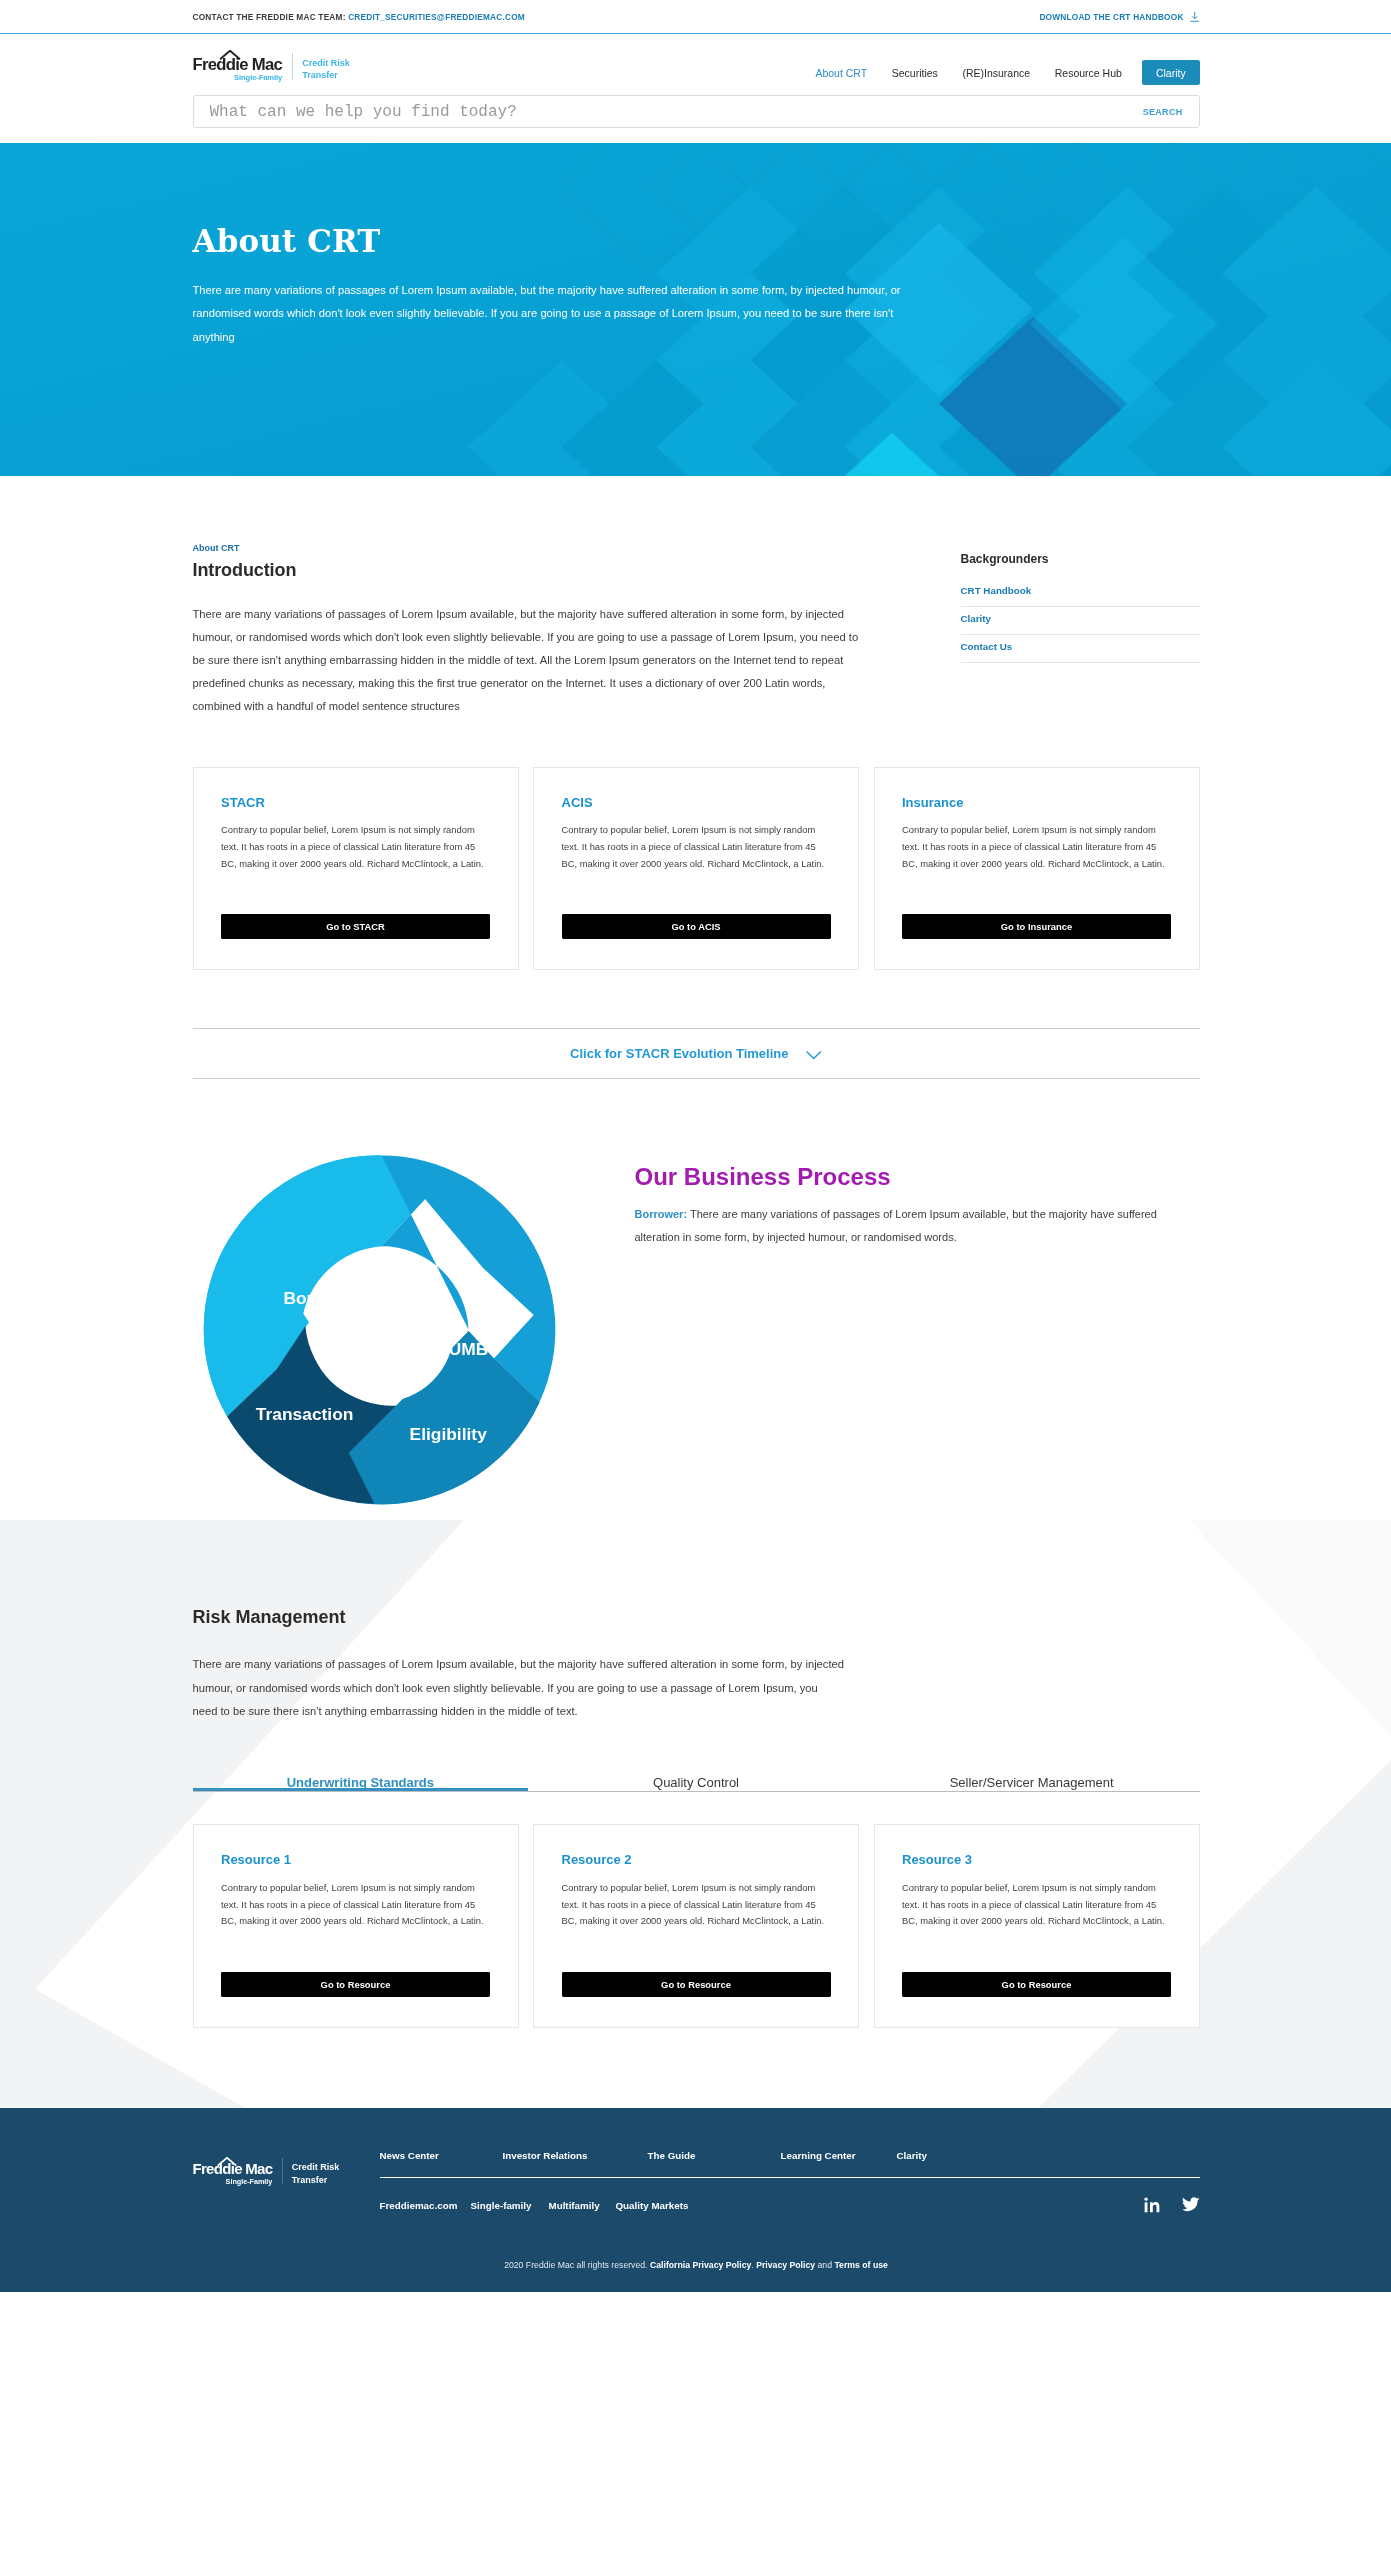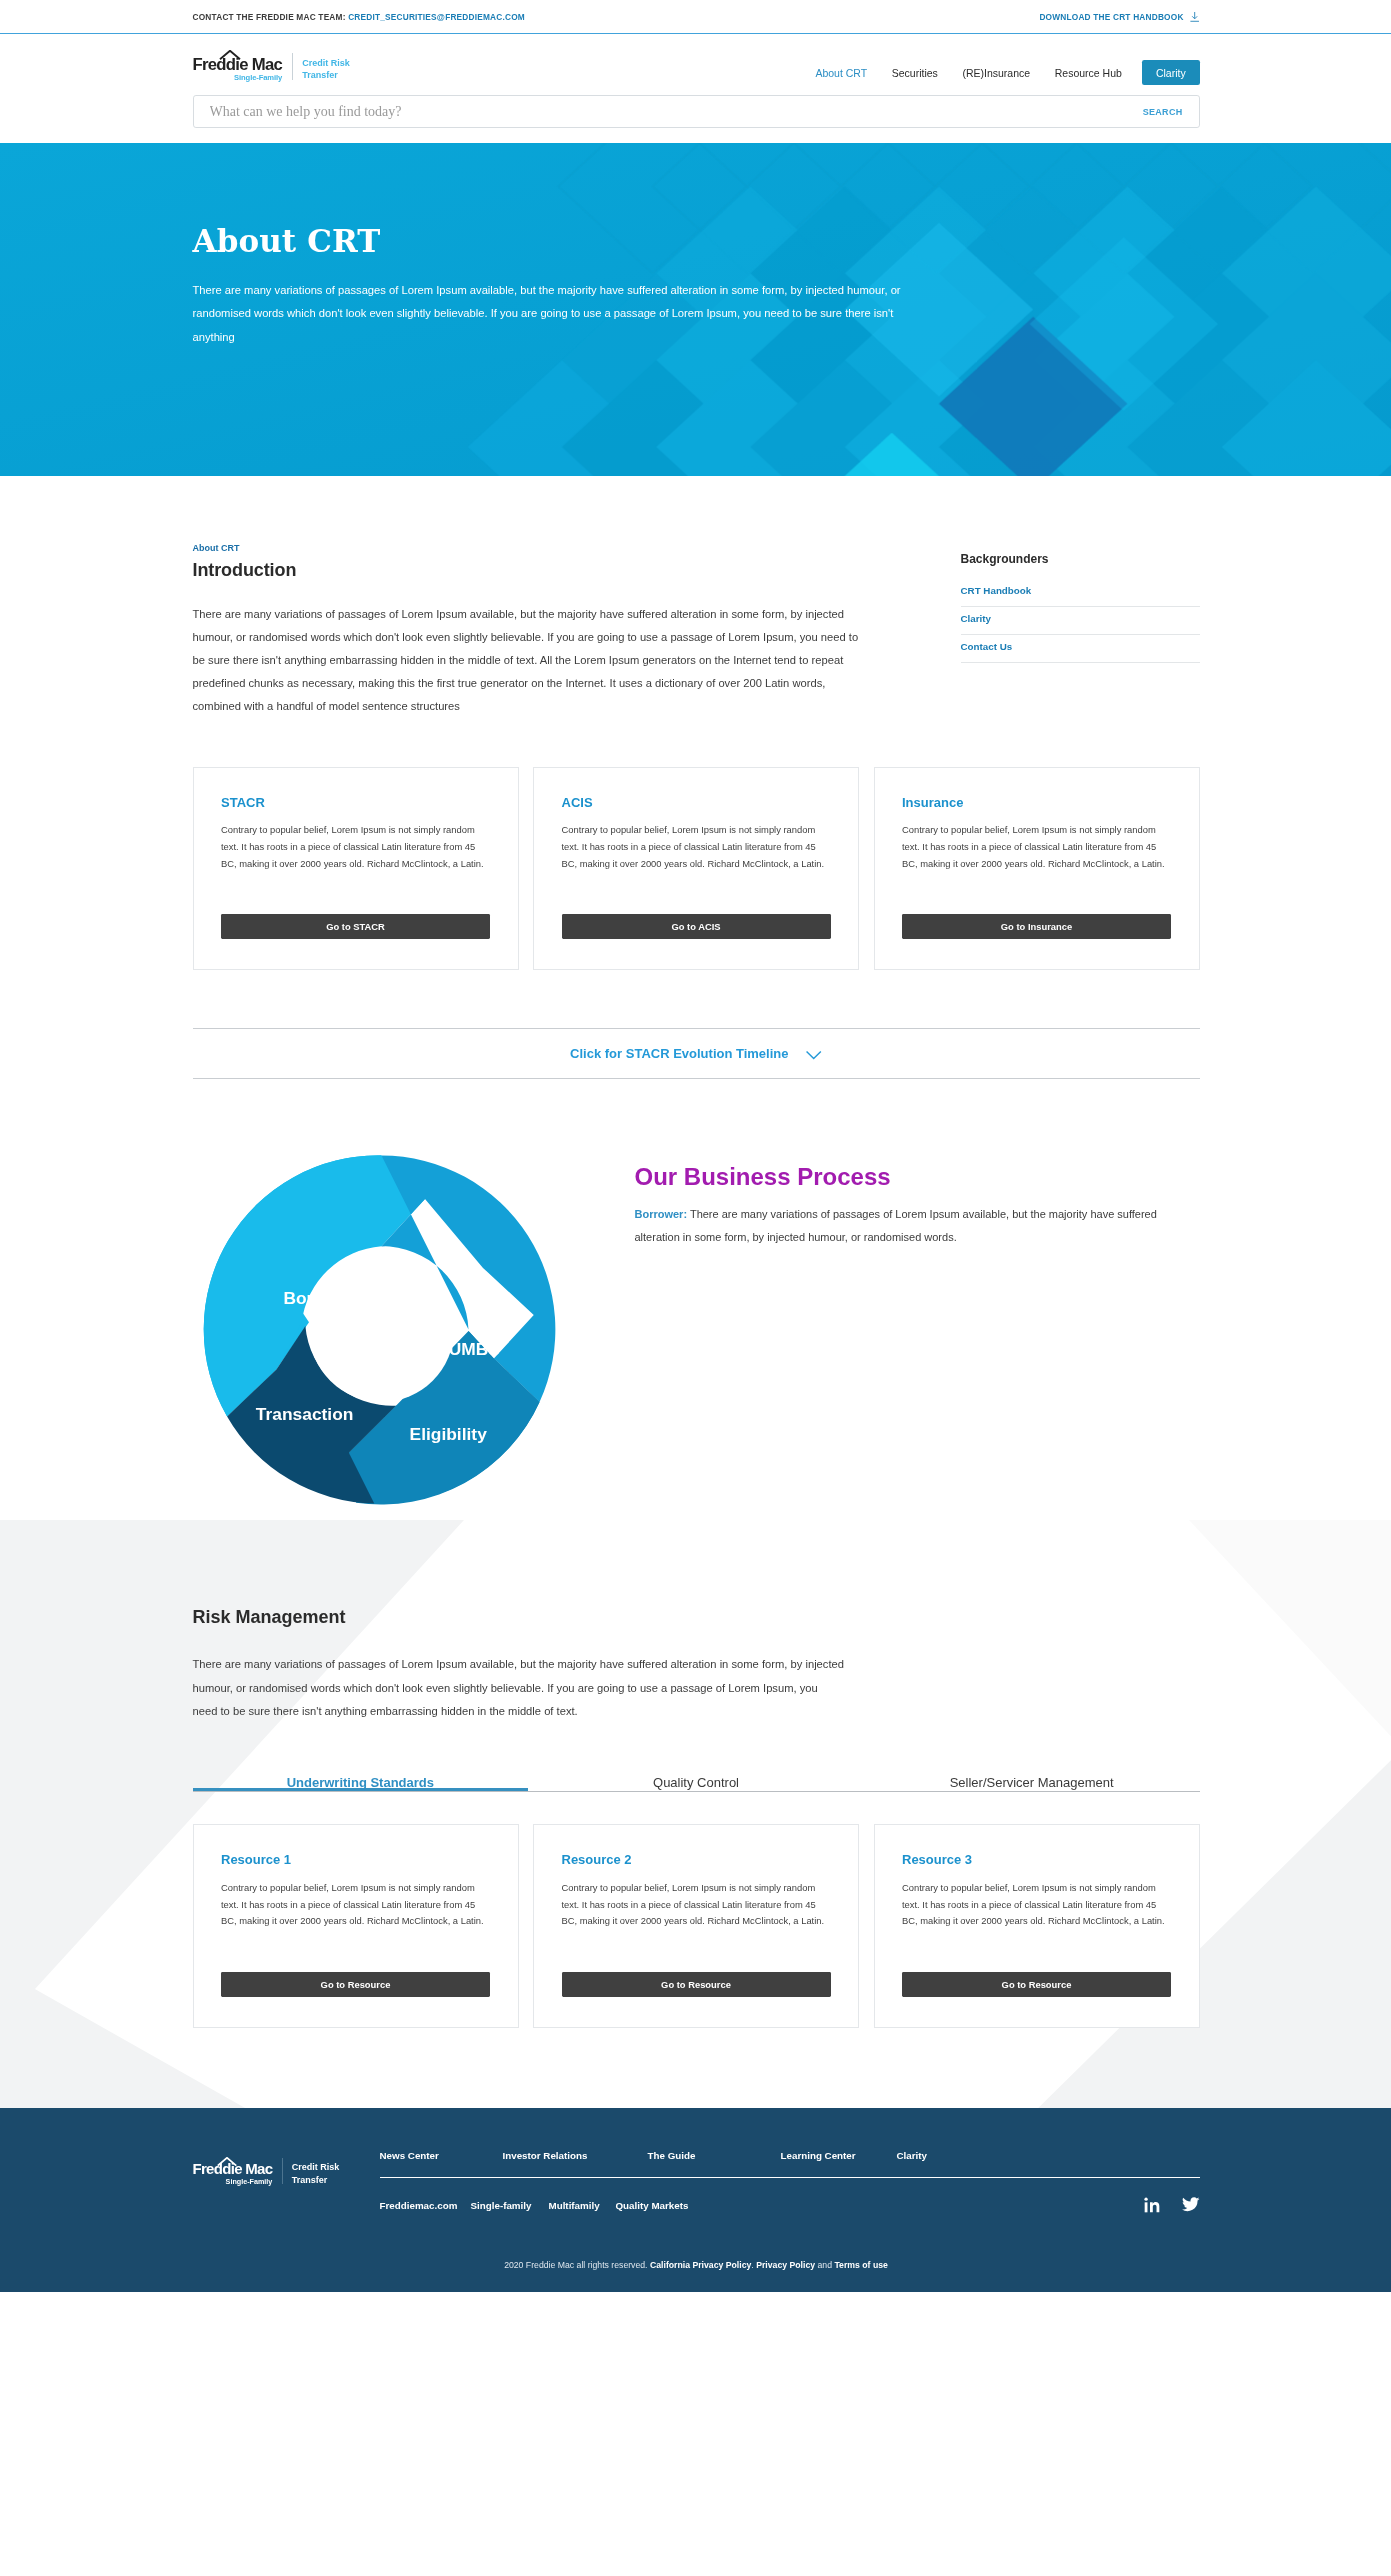--- a/index.html
+++ b/index.html
@@ -101,22 +101,22 @@
     border-radius: 2.9px;
     height: 33px;
     display: flex;
     align-items: center;
     padding: 0 16px;
   }
   .searchbox input {
     flex: 1;
     border: 0;
     outline: 0;
-    font-family: Liberation Serif, serif;
-    font-size: 14px;
+    font-family: Liberation Mono, monospace;
+    font-size: 16px;
     color: #3d3d3d;
     background: transparent;
   }
   .searchbox input::placeholder { color: #9a9a9a; }
   .search-btn {
     font-size: 9px;
     font-weight: 700;
     letter-spacing: 0.3px;
     color: #3b9fd4;
     cursor: pointer;
@@ -209,21 +209,21 @@
   .card p {
     font-size: 9.4px;
     line-height: 1.78;
     color: #3f3f3f;
     min-height: 67px;
   }
   .card .cta {
     display: block;
     width: 100%;
     margin-top: 25px;
-    background: #404040;
+    background: #000000;
     color: #fff;
     border: 0;
     border-radius: 1.4px;
     height: 25px;
     font-size: 9.4px;
     font-weight: 700;
     font-family: "Liberation Sans", sans-serif;
     cursor: pointer;
   }
 

